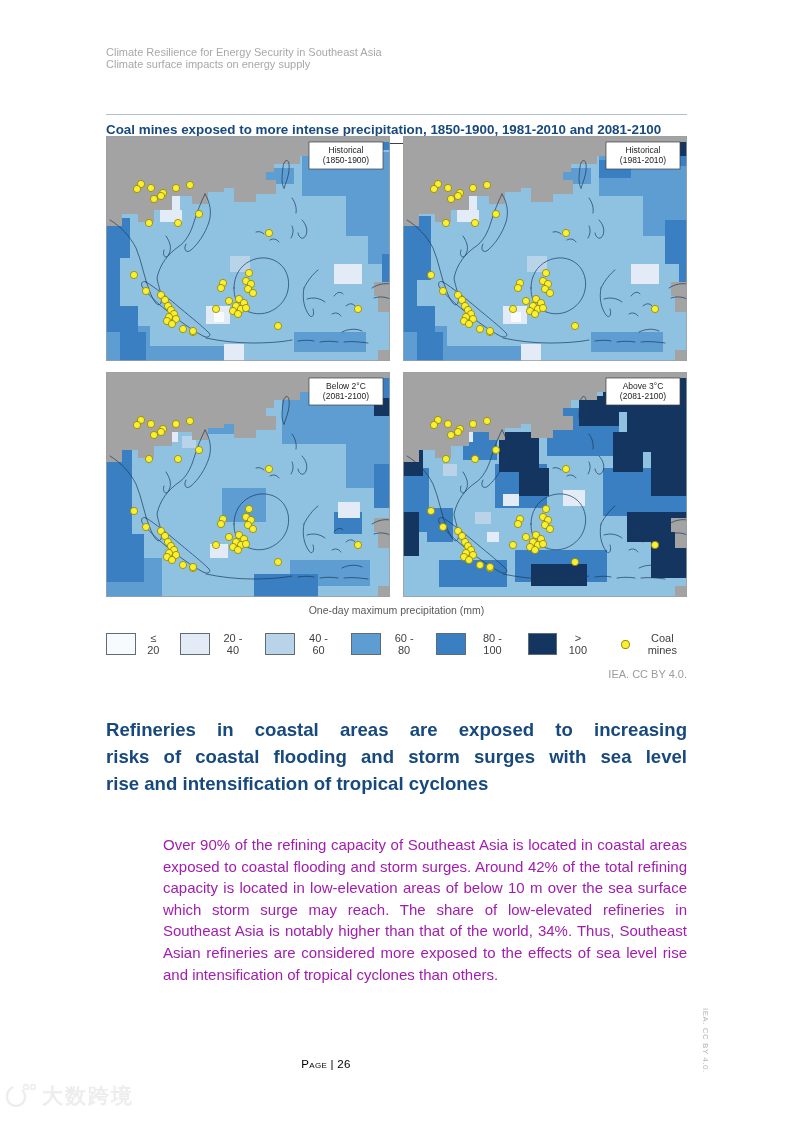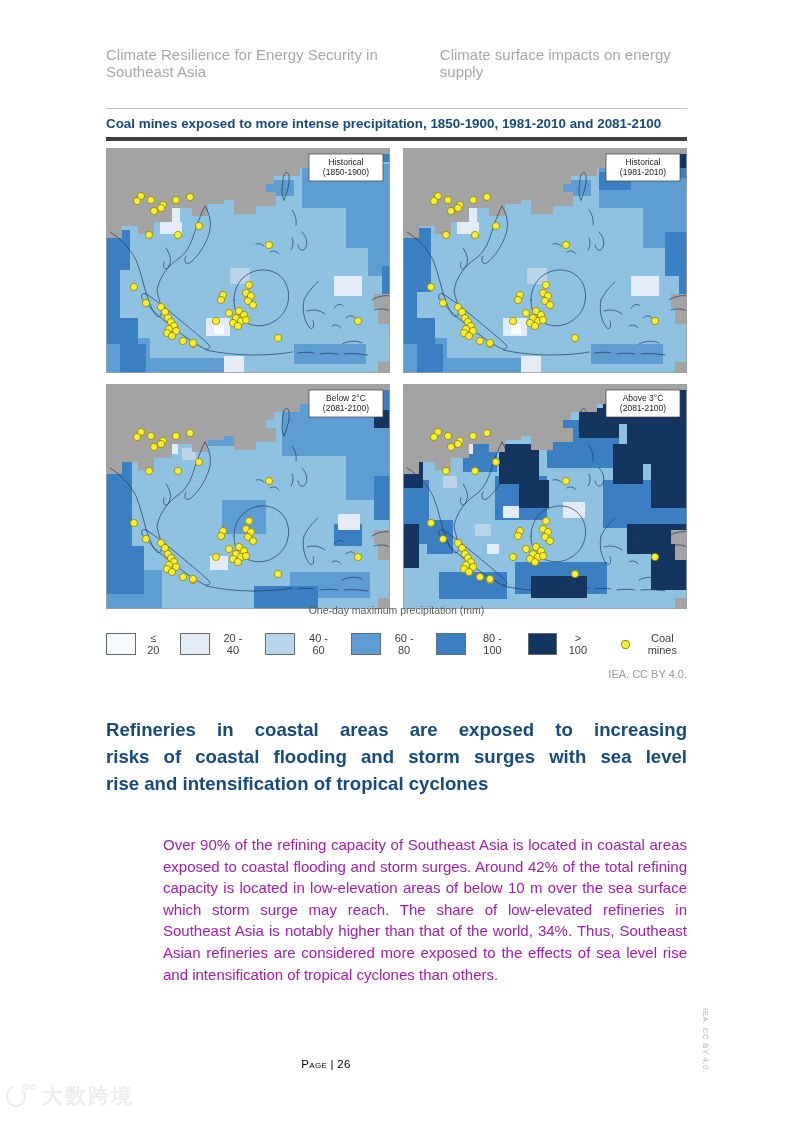--- a/index.html
+++ b/index.html
@@ -6,30 +6,30 @@
   html,body { background:#fff; }
   body { font-family:"Liberation Sans", sans-serif; }
   .page {
     position:relative; width:793px; height:1122px; margin:0 auto;
     background:#ffffff; overflow:hidden;
   }
   .abs { position:absolute; }
   .content { left:106px; width:581px; }
 
   
-  .header { top:46px; display:flex; justify-content:center;
-    font-size:15px; color:#a8a8a8; }
-
-  
-  .fig-title-wrap { top:108px; border-top:1px solid #b3c0cc; border-bottom:4px solid #404040;
+  .header { top:46px; display:flex; justify-content:flex-end;
+    font-size:11px; color:#a8a8a8;flex-direction:column; }
+
+  
+  .fig-title-wrap { top:114px; border-top:1px solid #b3c0cc; border-bottom:1px solid #404040;
     padding:7px 0 6px 0; }
   .fig-title { font-size:13.4px; font-weight:bold; color:#17497e; white-space:nowrap; }
 
   
-  .maps { top:148px; display:grid; grid-template-columns:284px 284px;
+  .maps { top:136px; display:grid; grid-template-columns:284px 284px;
     column-gap:13px; row-gap:11px; }
   .map-panel { width:284px; height:225px; }
   .map-panel svg { display:block; width:284px; height:225px; }
 
   
   .legend { top:604px; text-align:center; }
   .legend-title { font-size:10.5px; color:#595959; }
   .legend-row { display:flex; justify-content:center; align-items:center; gap:17px; }
   .legend-item { display:flex; align-items:center; gap:8px;margin-top:16px; }
   .swatch { width:33px; height:22px; border:1px solid #5f6b77; display:inline-block; }

